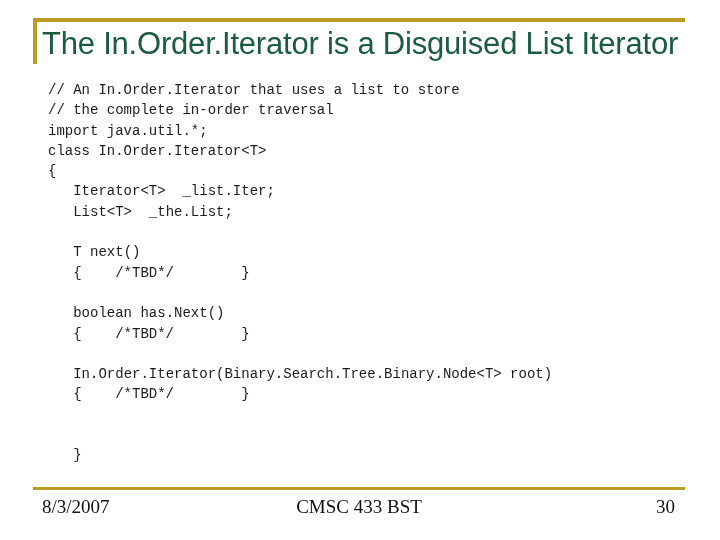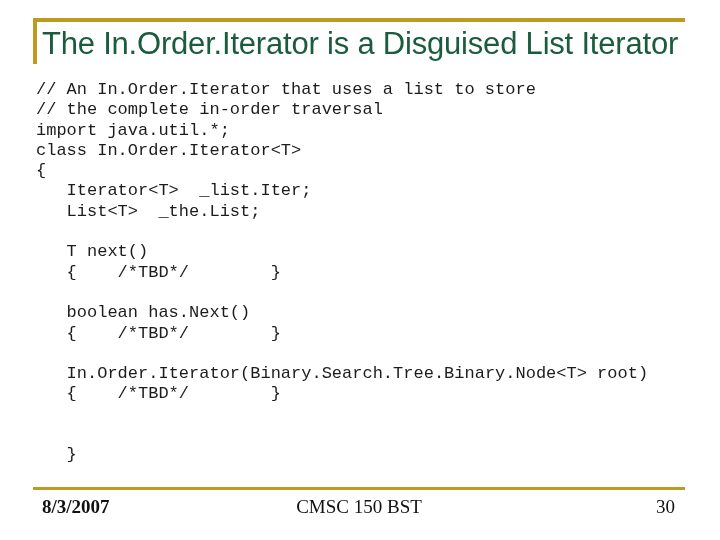--- a/index.html
+++ b/index.html
@@ -50,25 +50,25 @@
     font-weight: normal;
     line-height: 38px;
     letter-spacing: -0.2px;
     white-space: pre-wrap;
     text-align: center;
   }
 
   
   .code-body {
     position: absolute;
-    left: 36px;
+    left: 48px;
     top: 80px;
     width: 650px;
     font-family: "Liberation Mono", "DejaVu Sans Mono", monospace;
-    font-size: 17px;
+    font-size: 14px;
     line-height: 20.3px;
     color: #1c1c1c;
     white-space: pre;
   }
   .code-line {
     white-space: pre;
     height: 20.3px;
   }
   .code-line.blank {
     height: 20.3px;
@@ -93,21 +93,20 @@
     width: 652px;
     height: 28px;
     font-family: "Liberation Serif", serif;
     font-size: 19px;
     color: #111111;
   }
   .footer-date {
     position: absolute;
     left: 9px;
     top: 0;
-    font-weight: bold;
   }
   .footer-center {
     position: absolute;
     left: 0;
     top: 0;
     width: 652px;
     text-align: center;
   }
   .footer-page {
     position: absolute;
@@ -124,17 +123,17 @@
   <div class="bracket-left"></div>
 
   <div class="title">The In.Order.Iterator is a Disguised List Iterator</div>
 
   <div class="code-body"><div class="code-line">// An In.Order.Iterator that uses a list to store</div><div class="code-line">// the complete in-order traversal</div><div class="code-line">import java.util.*;</div><div class="code-line">class In.Order.Iterator&lt;T&gt;</div><div class="code-line">{</div><div class="code-line">   Iterator&lt;T&gt;  <b>_list.Iter</b>;</div><div class="code-line">   List&lt;T&gt;  <b>_the.List</b>;</div><div class="code-line blank">&nbsp;</div><div class="code-line">   T <b>next</b>()</div><div class="code-line">   {    /*TBD*/        }</div><div class="code-line blank">&nbsp;</div><div class="code-line">   boolean <b>has.Next</b>()</div><div class="code-line">   {    /*TBD*/        }</div><div class="code-line blank">&nbsp;</div><div class="code-line">   <b>In.Order.Iterator</b>(Binary.Search.Tree.Binary.Node&lt;T&gt; root)</div><div class="code-line">   {    /*TBD*/        }</div><div class="code-line blank">&nbsp;</div><div class="code-line blank">&nbsp;</div><div class="code-line">   }</div></div>
 
   <div class="footer-rule"></div>
 
   <div class="footer">
     <div class="footer-date">8/3/2007</div>
-    <div class="footer-center">CMSC 150 BST</div>
+    <div class="footer-center">CMSC 433 BST</div>
     <div class="footer-page">30</div>
   </div>
 
 </div>
 
 </body></html>

